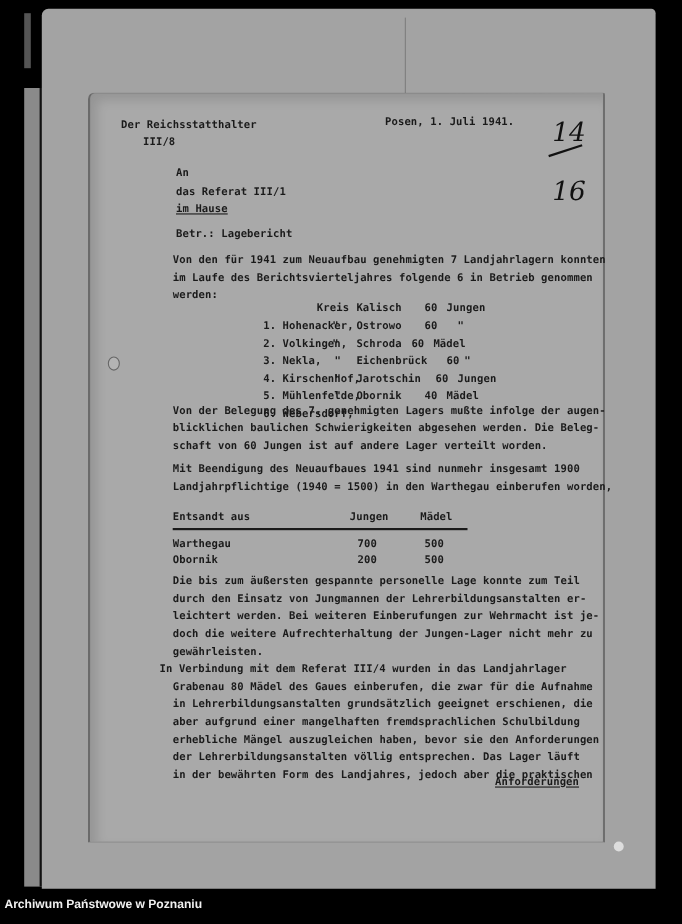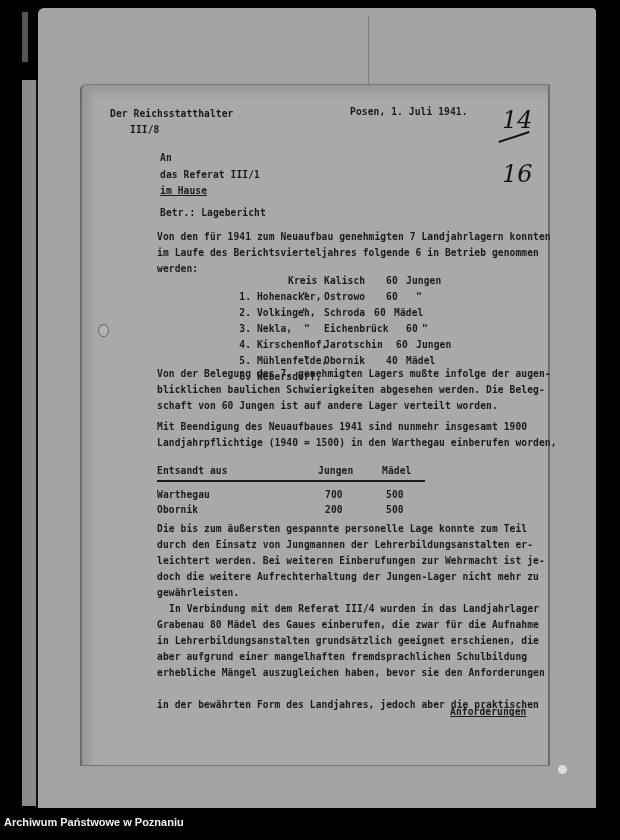--- a/index.html
+++ b/index.html
@@ -115,23 +115,24 @@
     <div class="t" style="left:325px;top:502px;">200</div>
     <div class="t" style="left:386px;top:502px;">500</div>
   </div>
 
   <div class="t" style="left:157px;top:521px;">Die bis zum äußersten gespannte personelle Lage konnte zum Teil</div>
   <div class="t" style="left:157px;top:537px;">durch den Einsatz von Jungmannen der Lehrerbildungsanstalten er-</div>
   <div class="t" style="left:157px;top:553px;">leichtert werden. Bei weiteren Einberufungen zur Wehrmacht ist je-</div>
   <div class="t" style="left:157px;top:569px;">doch die weitere Aufrechterhaltung der Jungen-Lager nicht mehr zu</div>
   <div class="t" style="left:157px;top:585px;">gewährleisten.</div>
 
-  <div class="t" style="left:169px;top:601px;">In Verbindung mit dem Referat III/4 wurden in das Landjahrlager</div>
+  <div class="t" style="left:145px;top:601px;">In Verbindung mit dem Referat III/4 wurden in das Landjahrlager</div>
   <div class="t" style="left:157px;top:617px;">Grabenau 80 Mädel des Gaues einberufen, die zwar für die Aufnahme</div>
   <div class="t" style="left:157px;top:633px;">in Lehrerbildungsanstalten grundsätzlich geeignet erschienen, die</div>
   <div class="t" style="left:157px;top:649px;">aber aufgrund einer mangelhaften fremdsprachlichen Schulbildung</div>
   <div class="t" style="left:157px;top:665px;">erhebliche Mängel auszugleichen haben, bevor sie den Anforderungen</div>
+  <div class="t" style="left:157px;top:681px;">der Lehrerbildungsanstalten völlig entsprechen. Das Lager läuft</div>
   <div class="t" style="left:157px;top:697px;">in der bewährten Form des Landjahres, jedoch aber die praktischen</div>
 
   <div class="t u" style="left:450px;top:704px;">Anforderungen</div>
 </div>
 
 <div class="footer">Archiwum Państwowe w Poznaniu</div>
 
 </body></html>

